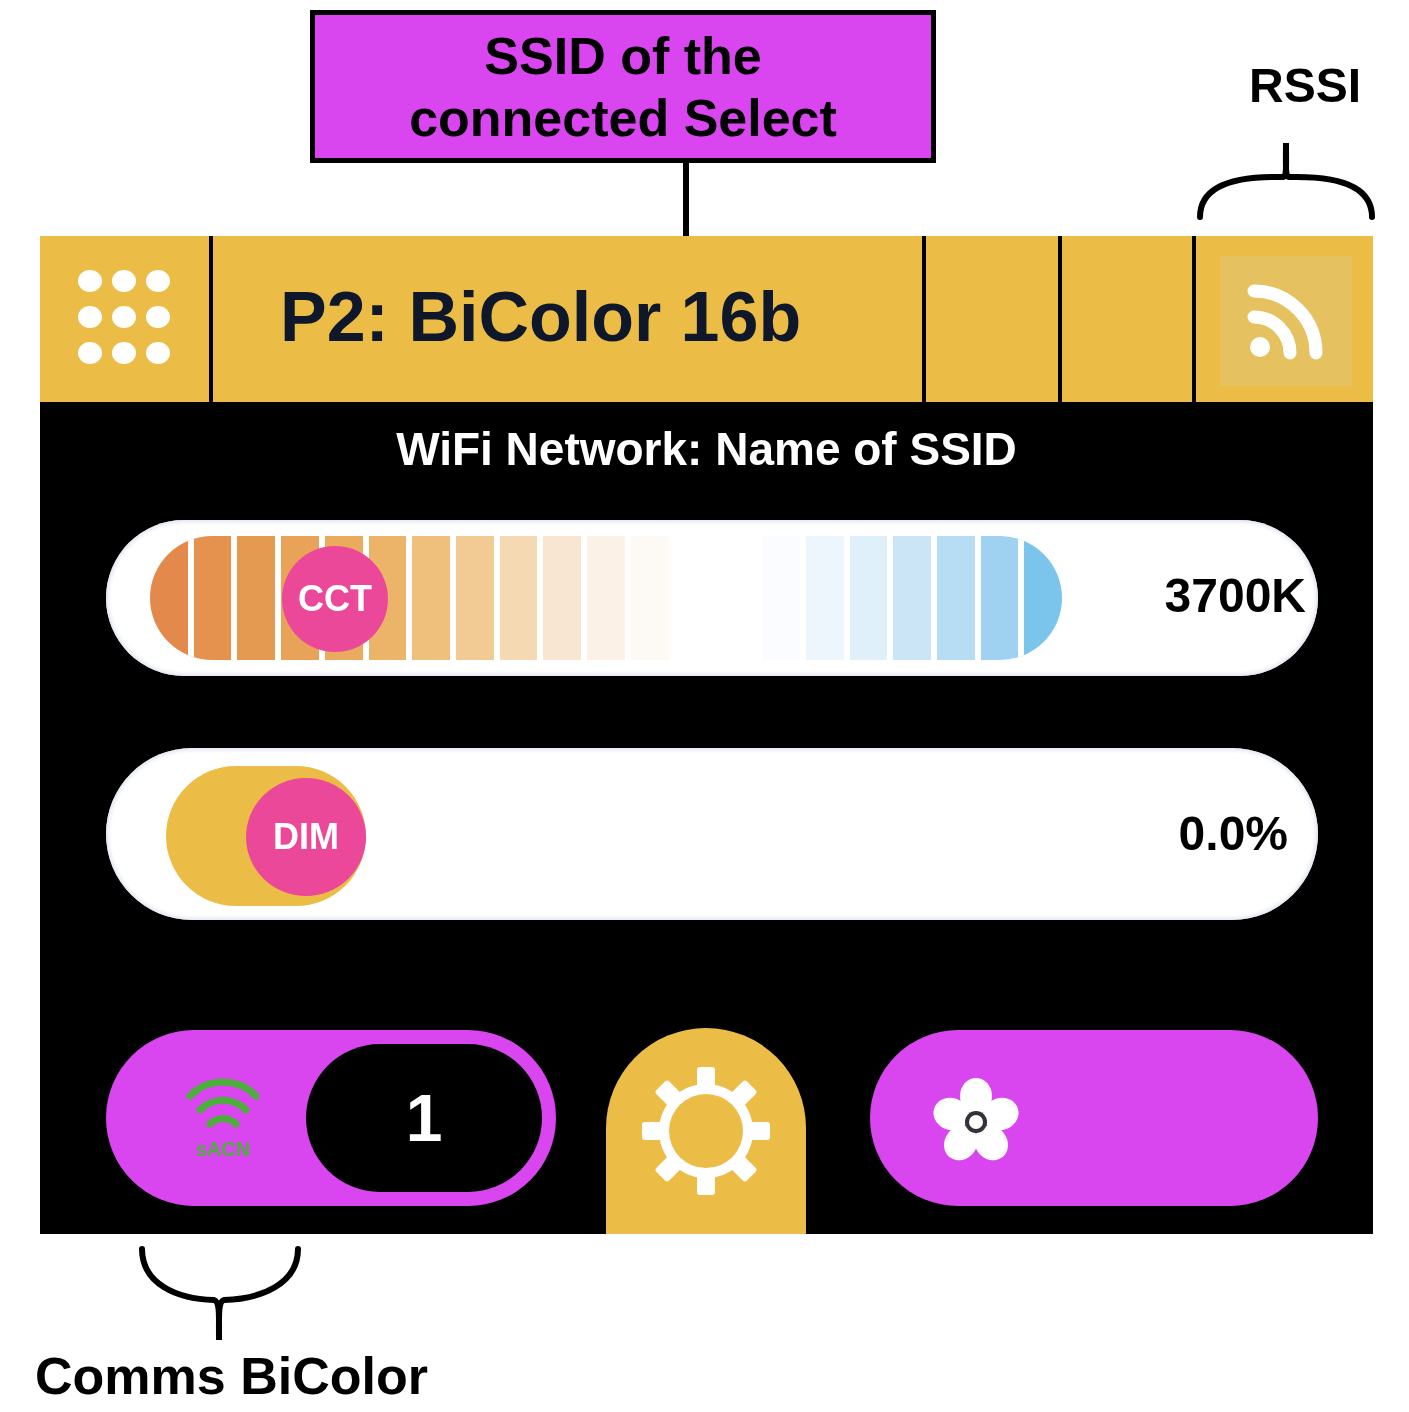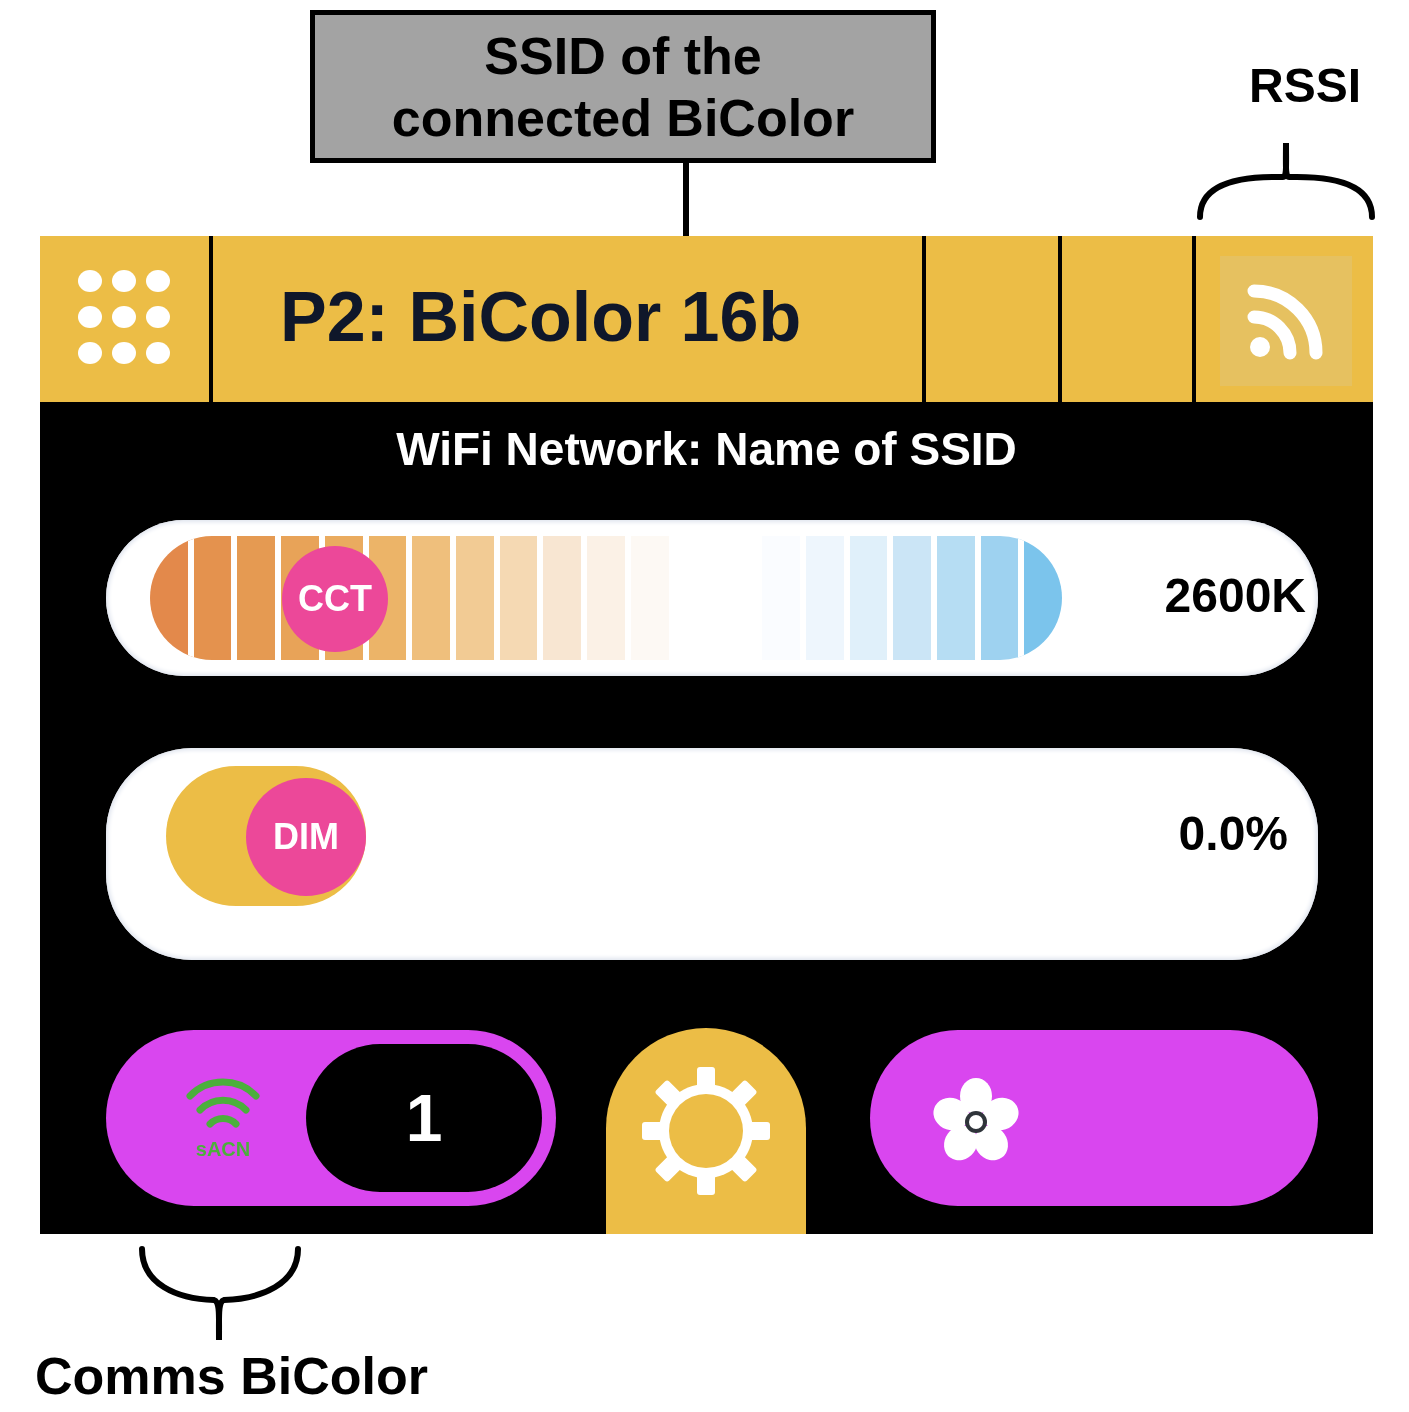--- a/index.html
+++ b/index.html
@@ -1,19 +1,19 @@
 <!DOCTYPE html>
 <html><head>
 <meta charset="utf-8">
 <style>
   html,body{margin:0;padding:0;background:#ffffff;}
   body{width:1409px;height:1412px;position:relative;overflow:hidden;font-family:"Liberation Sans","DejaVu Sans",sans-serif;}
   .abs{position:absolute;}
   
-  .callout-box{left:310px;top:10px;width:626px;height:153px;border:5px solid #000;box-sizing:border-box;background:#a3a3a3;display:flex;flex-direction:column;align-items:center;justify-content:center;}
+  .callout-box{left:310px;top:10px;width:626px;height:153px;border:5px solid #000;box-sizing:border-box;background:#d946ef;display:flex;flex-direction:column;align-items:center;justify-content:center;}
   .callout-line{font-size:52px;font-weight:bold;color:#000;line-height:62px;}
   .arrow-shaft{left:683px;top:163px;width:6px;height:190px;background:#000;}
   .arrow-head{left:668px;top:350px;width:0;height:0;border-left:18px solid transparent;border-right:18px solid transparent;border-top:55px solid #000;}
   .rssi-label{left:1249px;top:58px;font-size:48px;font-weight:bold;color:#000;}
   .comms-label{left:35px;top:1346px;font-size:52px;font-weight:bold;color:#000;}
   
   .screen{left:40px;top:236px;width:1333px;height:998px;background:#000;}
   .header{left:0;top:0;width:1333px;height:166px;background:#ecbd46;}
   .hdiv{top:0;width:4px;height:166px;background:#000;}
   .menu-btn{left:0;top:0;width:170px;height:166px;display:flex;align-items:center;justify-content:center;}
@@ -33,21 +33,21 @@
   
   .pill{background:#d946ef;border-radius:90px;}
   .pill-inner{background:#000;border-radius:80px;display:flex;align-items:center;justify-content:center;color:#fff;font-weight:bold;}
   .settings-btn{left:566px;top:792px;width:200px;height:206px;background:#ecbd46;border-radius:100px 100px 0 0;display:flex;align-items:center;justify-content:center;}
 </style>
 </head>
 <body>
 
 <div class="abs callout-box">
   <div class="callout-line">SSID of the</div>
-  <div class="callout-line">connected BiColor</div>
+  <div class="callout-line">connected Select</div>
 </div>
 <div class="abs arrow-shaft"></div>
 <div class="abs arrow-head"></div>
 
 <div class="abs rssi-label">RSSI</div>
 <svg class="abs" style="left:1195px;top:135px" width="182" height="90">
   <path d="M5,82 C5,50 40,42 80,42 L88,42 C92,42 91,30 91,8 C91,30 90,42 94,42 L102,42 C142,42 177,50 177,82" fill="none" stroke="#000" stroke-width="6" stroke-linecap="round"></path>
 </svg>
 
 <svg class="abs" style="left:132px;top:1244px" width="176" height="100">
@@ -109,24 +109,24 @@
         <div class="stripe" style="background: rgb(238, 246, 253);"></div>
         <div class="stripe" style="background: rgb(224, 240, 250);"></div>
         <div class="stripe" style="background: rgb(203, 229, 246);"></div>
         <div class="stripe" style="background: rgb(182, 221, 243);"></div>
         <div class="stripe" style="background: rgb(158, 210, 240);"></div>
         <div class="stripe" style="background: rgb(123, 196, 236);"></div>
       </div>
     <div class="abs knob" style="left:176px;top:26px;width:106px;height:106px;font-size:36px">
       <span>CCT</span>
     </div>
-    <div class="abs value" style="right:12px;top:48px">2600K</div>
+    <div class="abs value" style="right:12px;top:48px">3700K</div>
   </div>
 
-  <div class="abs slider" style="top:512px;height:212px;border-radius:86px">
+  <div class="abs slider" style="top:512px;height:172px;border-radius:86px">
     <div class="abs dim-fill"></div>
     <div class="abs knob" style="left:140px;top:30px;width:120px;height:118px;font-size:36px">
       <span>DIM</span>
     </div>
     <div class="abs value" style="right:30px;top:58px">0.0%</div>
   </div>
 
   <div class="abs pill" style="left:66px;top:794px;width:450px;height:176px">
     <svg class="abs" style="left:72px;top:44px" width="90" height="90" viewBox="0 0 90 90">
       <path d="M12,22 A46,46 0 0 1 78,22" fill="none" stroke="#4caf3c" stroke-width="7" stroke-linecap="round"></path>

